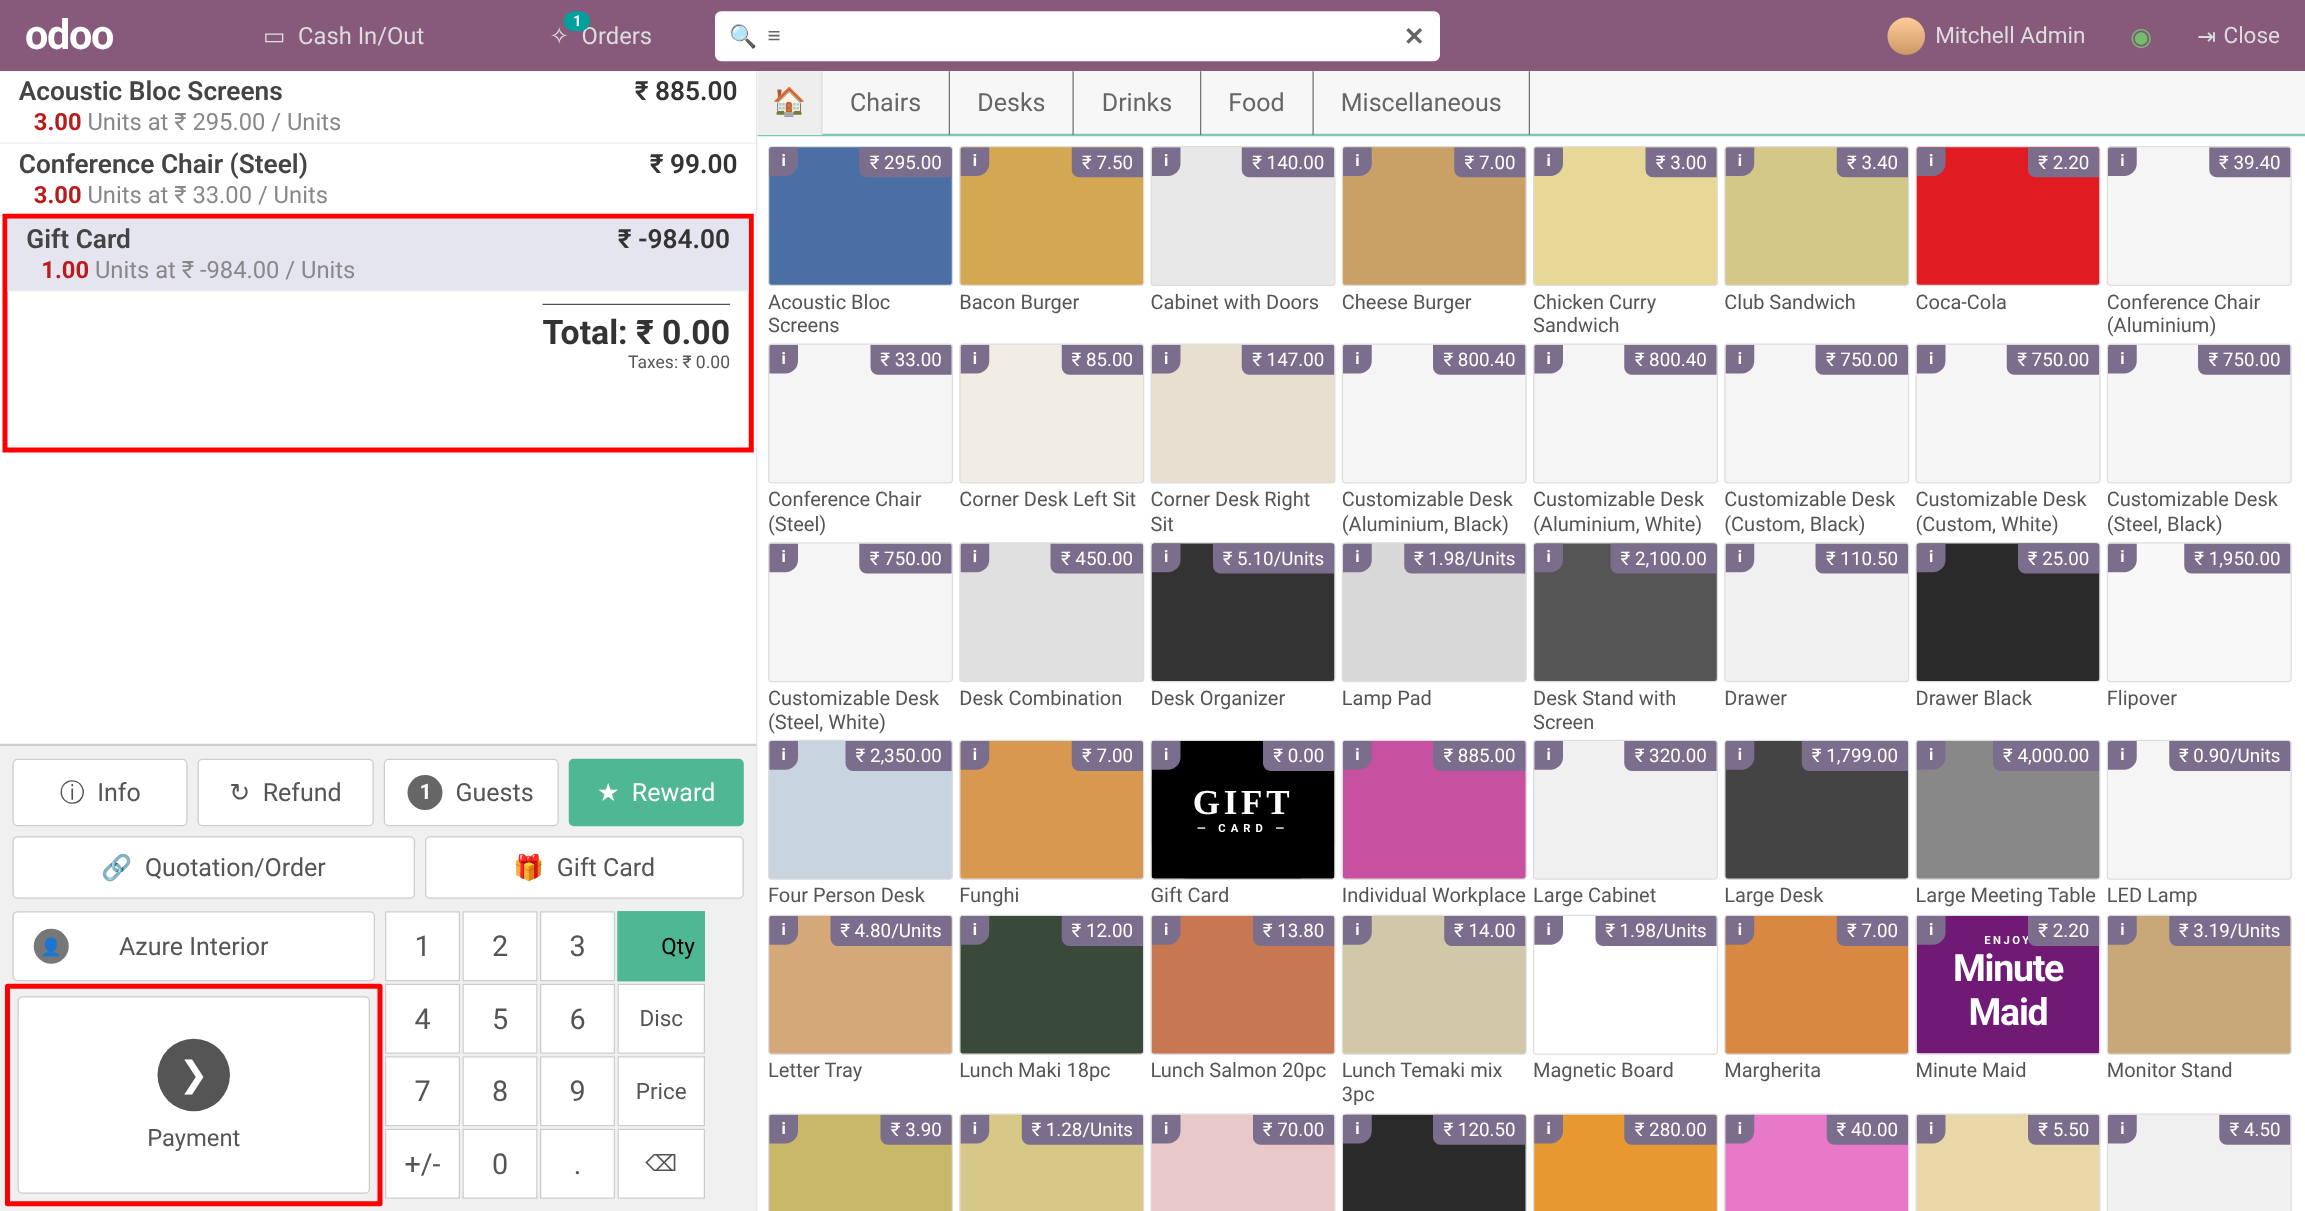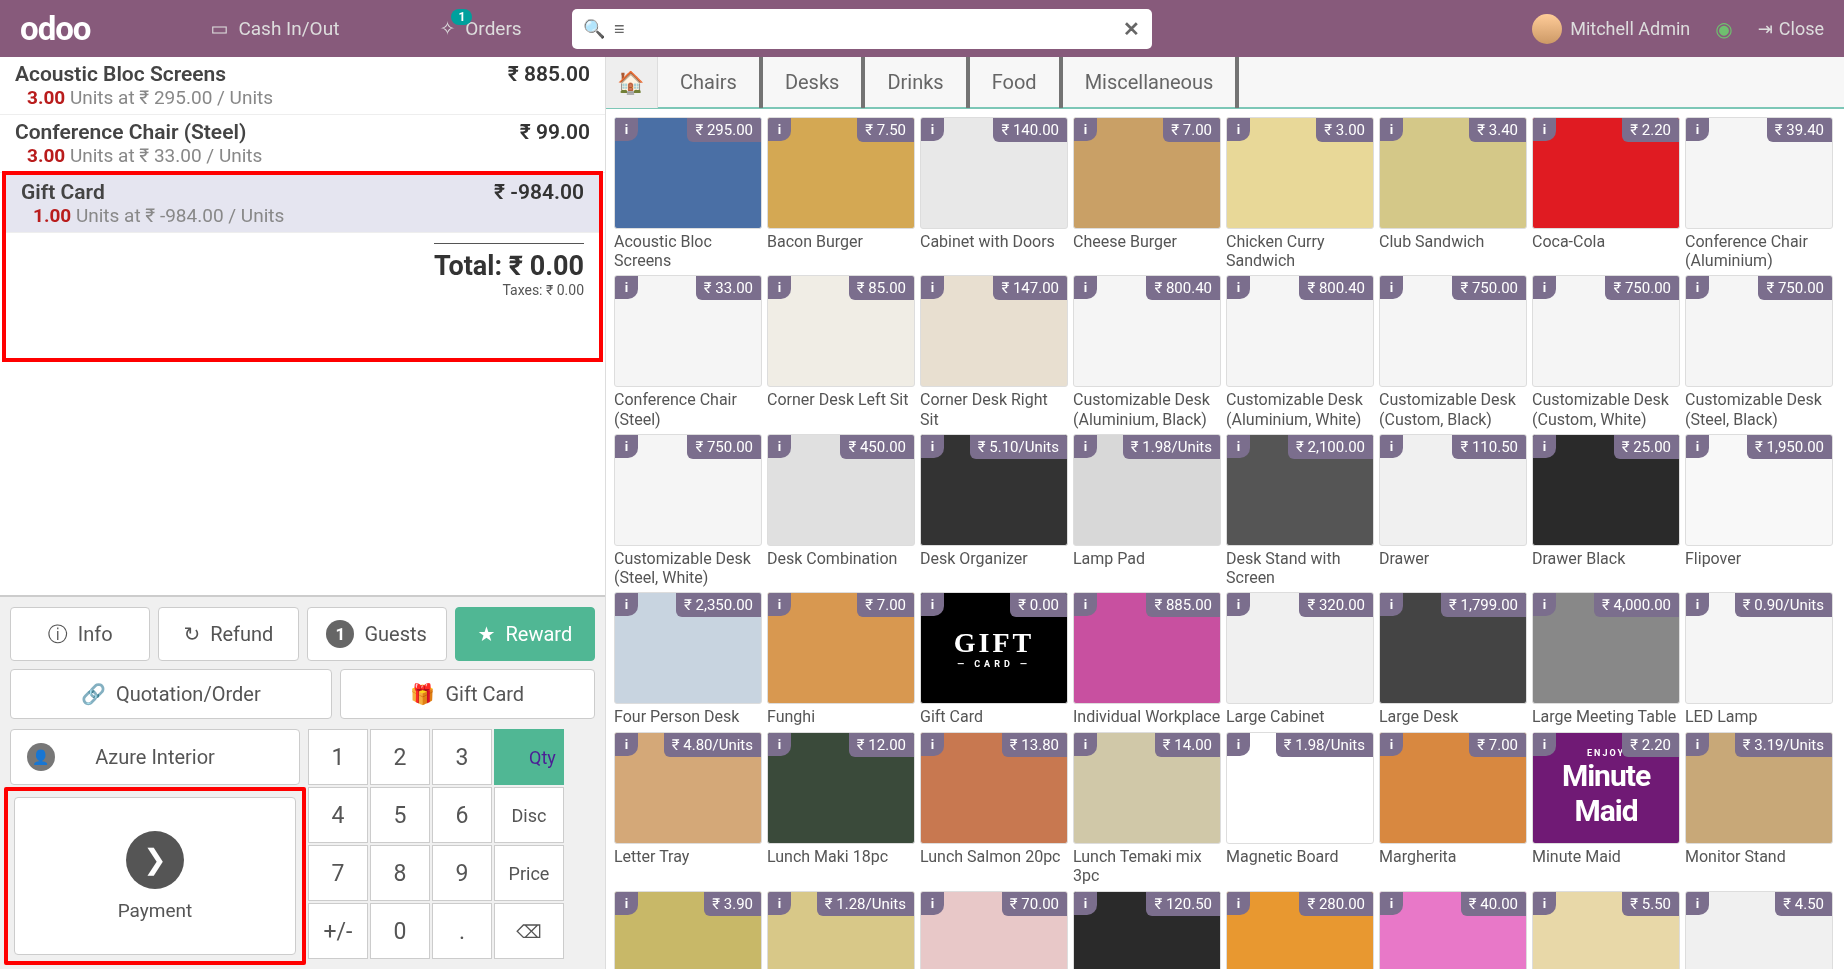--- a/index.html
+++ b/index.html
@@ -7,21 +7,21 @@
 .topbar { background: #875A7B; height: 57px; display: flex; align-items: center; color: #fff; padding: 0 20px; }
 .logo { font-size: 33px; font-weight: 700; letter-spacing: -1px; margin-right: 120px; }
 .top-btn { display: flex; align-items: center; gap: 10px; color: #ddd; cursor: pointer; font-size: 19px; margin-right: 100px; }
 .orders-btn { position: relative; display: flex; align-items: center; gap: 10px; color: #ddd; cursor: pointer; font-size: 19px; margin-right: 30px; }
 .badge-count { position: absolute; top: -8px; left: 12px; background: #00A09D; color: #fff; font-size: 12px; font-weight: bold; border-radius: 10px; padding: 1px 7px; }
 .search-wrap { flex: 0 0 580px; background: #fff; border-radius: 5px; height: 40px; display: flex; align-items: center; padding: 0 12px; gap: 8px; margin-left: 20px; }
 .search-wrap input { border: none; outline: none; flex: 1; font-size: 19px; color: #333; }
 .search-wrap .mag { color: #666; font-size: 18px; }
 .search-wrap .db { color: #666; font-size: 18px; }
 .search-wrap .clr { color: #666; font-size: 20px; font-weight: bold; cursor: pointer; margin-left: auto; }
-.top-right { margin-left: auto; display: flex; align-items: center; gap: 25px; color: #ddd; }
+.top-right { margin-left: auto; display: flex; align-items: center; gap: 36px; color: #ddd; }
 .avatar { width: 30px; height: 30px; border-radius: 50%; background: #fff; display: inline-block; }
 .user { display: flex; align-items: center; gap: 8px; font-size: 18px; }
 .wifi { color: #6fbf6f; font-size: 20px; }
 .close-btn { display: flex; align-items: center; gap: 6px; font-size: 18px; }
 .main { display: flex; height: calc(100% - 57px); }
 .left-pane { width: 606px; background: #fff; display: flex; flex-direction: column; border-right: 1px solid #ddd; }
 .order-lines { flex: 0 0 auto; }
 .order-line { padding: 5px 15px; border-bottom: 1px solid #eee; }
 .order-line.sel { background: #e5e5f0; }
 .line-top { display: flex; justify-content: space-between; font-size: 21px; color: #333; }
@@ -45,25 +45,25 @@
 .cust-btn { background: #fff; border: 1px solid #ccc; border-radius: 4px; height: 56px; display: flex; align-items: center; justify-content: center; gap: 12px; font-size: 20px; color: #555; cursor: pointer; }
 .cust-btn .picon { background: #777; color: #fff; border-radius: 50%; width: 28px; height: 28px; display: inline-flex; align-items: center; justify-content: center; font-size: 14px; position: absolute; left: 16px; }
 .cust-btn { position: relative; }
 .pay-box { flex: 1; background: #fff; border: 1px solid #ccc; border-radius: 4px; display: flex; flex-direction: column; align-items: center; justify-content: center; cursor: pointer; }
 .pay-circle { width: 58px; height: 58px; background: #555; border-radius: 50%; display: flex; align-items: center; justify-content: center; color: #fff; font-size: 28px; margin-bottom: 10px; }
 .pay-label { font-size: 19px; color: #555; }
 .pay-highlight { border: 4px solid #ff0000; padding: 6px; margin: -6px; border-radius: 2px; }
 .numpad { display: grid; grid-template-columns: repeat(3, 60px) 70px; grid-template-rows: repeat(4, 56px); gap: 2px; }
 .num-btn { background: #fff; border: 1px solid #ccc; display: flex; align-items: center; justify-content: center; font-size: 23px; color: #555; cursor: pointer; }
 .num-btn.side { font-size: 18px; }
-.num-btn.qty { background: #50b794; color: #4c1d95; border-color: #50b794; padding-left: 27px; }
+.num-btn.qty { background: #50b794; color: #000000; border-color: #50b794; padding-left: 27px; }
 .right-pane { flex: 1; background: #fff; overflow: hidden; }
 .cat-row { display: flex; align-items: center; height: 52px; background: #f7f7f7; border-bottom: 2px solid #7dc7b7; }
 .home-btn { width: 52px; height: 52px; background: #eee; display: flex; align-items: center; justify-content: center; font-size: 22px; color: #666; cursor: pointer; border-right: 1px solid #ddd; }
-.cat-tab { padding: 0 22px; height: 52px; display: flex; align-items: center; font-size: 20px; color: #666; cursor: pointer; border-right: 4px solid #737373; }
+.cat-tab { padding: 0 22px; height: 52px; display: flex; align-items: center; font-size: 20px; color: #666; cursor: pointer; border-right: 1px solid #737373; }
 .prod-grid { display: flex; flex-wrap: wrap; gap: 5px; padding: 8px; align-content: flex-start; overflow-y: auto; height: calc(100% - 52px); }
 .prod { width: 148px; cursor: pointer; }
 .prod-img { height: 112px; background: #f4f4f4; border: 1px solid #ddd; border-radius: 3px; position: relative; display: flex; align-items: center; justify-content: center; overflow: hidden; }
 .prod-price { position: absolute; top: 0; right: 0; background: #7B6E8D; color: #fff; font-size: 15px; padding: 3px 8px; border-bottom-left-radius: 6px; }
 .prod-info { position: absolute; top: 0; left: 0; width: 23px; height: 23px; background: #7B6E8D; color: #fff; border-bottom-right-radius: 10px; display: flex; align-items: center; justify-content: center; font-size: 13px; font-weight: bold; }
 .prod-name { font-size: 16px; color: #555; margin-top: 3px; line-height: 1.2; min-height: 20px; }
 .giftcard-text { font-family: serif; font-size: 28px; font-weight: bold; letter-spacing: 3px; color: #fff; background: #000; width: 100%; height: 100%; display: flex; flex-direction: column; align-items: center; justify-content: center; border-radius: 28px; }
 .giftcard-text small { font-size: 9px; letter-spacing: 4px; }
 .mmaid { background: #701a75; color: #fff; width: 100%; height: 100%; display: flex; flex-direction: column; align-items: center; justify-content: center; font-family: serif; font-weight: bold; }
 .mmaid .m1 { font-size: 30px; letter-spacing: -1px; }

